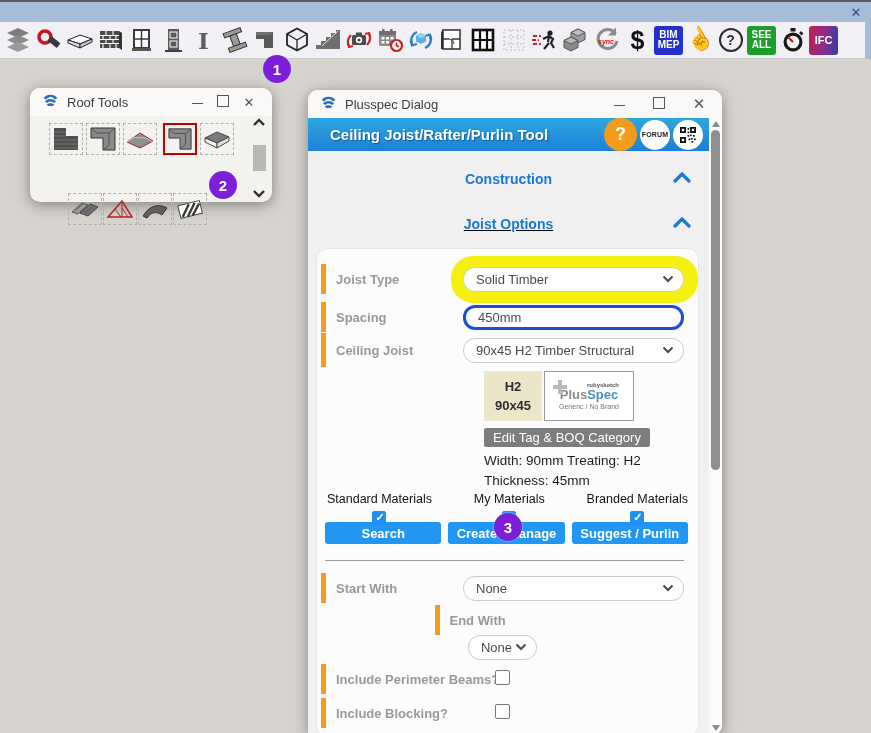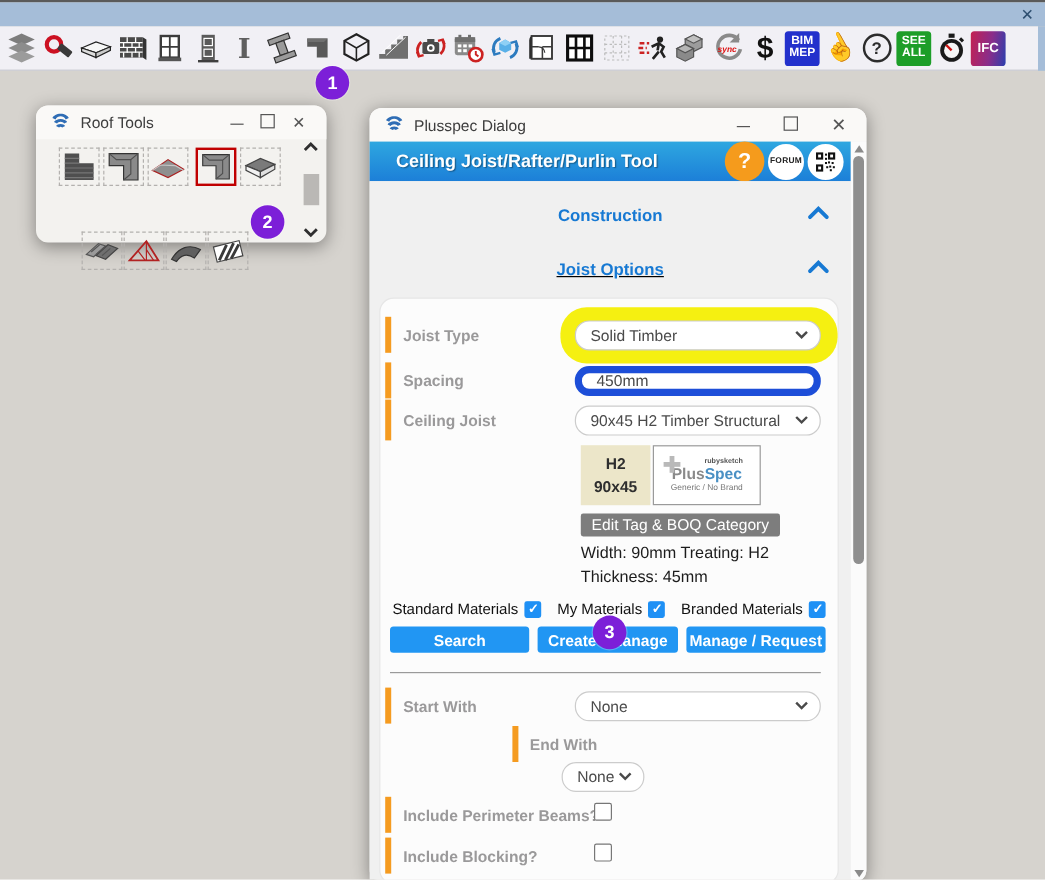--- a/index.html
+++ b/index.html
@@ -57,48 +57,48 @@
   .circ-qr { width:30px; height:30px; background:#fff; }
   .ps-body { flex:1; display:flex; flex-direction:column; background:#f0f0f0; }
   .section-row { position:relative; height:24px; display:flex; align-items:center; justify-content:center; }
   .section-row.first { margin-top:16px; } .section-row.second { margin-top:21px;text-decoration:underline; }
   .section-title { color:#1779d3; font-weight:bold; font-size:14px; }
   .sec-chev { position:absolute; right:18px; top:4px; }
 
   .panel { margin:12px 10px 0 8px; background:#fcfcfc; border:1px solid #e6e6e6; border-radius:12px; padding:8px 8px 8px 4px; display:flex; flex-direction:column; }
   .frow { display:flex; align-items:center; min-height:32px; }
   .frow-jt { min-height:44px; } .frow-cj { min-height:34px; }
-  .fl-cell { width:158px; display:flex; align-items:center; flex:0 0 auto; }
+  .fl-cell { width:142px; display:flex; align-items:center; flex:0 0 auto; }
   .obar { width:5px; height:30px; background:#f59b20; margin-right:10px; flex:0 0 auto; }
   .obar-tall { height:34px; }
   .flabel { font-size:13px; font-weight:bold; color:#9a999a; white-space:nowrap; }
   .ctl-cell { flex:1; position:relative; margin-right:6px; }
   .yellow-glow { position:absolute; left:-12px; right:-14px; top:-11px; bottom:-11px; background:#f5f011; border-radius:22px; }
   .selbox { position:relative; display:flex; align-items:center; height:25px; background:#fff; border:1px solid #ccc; border-radius:12px; padding:0 24px 0 12px; font-size:13px; color:#4a4a4a; }
   .selbox .chev { position:absolute; right:9px; top:7px; }
-  .txtbox { width:100%; height:25px; background:#fff; border:6px solid #1d4ed8; border-radius:12px; padding:0 12px; font-size:13px; color:#4a4a4a; font-family:"Liberation Sans",sans-serif; }
+  .txtbox { width:100%; height:25px; background:#fff; border:3px solid #1d4ed8; border-radius:12px; padding:0 12px; font-size:13px; color:#4a4a4a; font-family:"Liberation Sans",sans-serif; }
 
   .swatch-row { display:flex; margin:4px 0 0 163px; }
   .swatch { width:58px; height:50px; background:#ece6c9; display:flex; flex-direction:column; align-items:center; justify-content:center; gap:4px; }
   .swatch span { font-weight:bold; font-size:13px; color:#2e2e2e; }
   .brandbox { width:90px; height:50px; background:#fff; border:1px solid #9a9a9a; margin-left:2px; display:flex; flex-direction:column; align-items:center; justify-content:center; overflow:hidden; position:relative; }
   .brand-small { font-size:6px; font-weight:bold; color:#555; align-self:flex-end; margin-right:14px; }
   .brand-main { font-size:13px; font-weight:bold; line-height:13px; }
   .brand-main .p1 { color:#8a8a8a; } .brand-main .p2 { color:#4a90c4; }
   .brand-sub { font-size:7px; color:#777; margin-top:2px; }
   .brand-plus { position:absolute; left:8px; top:8px; width:14px; height:14px; }
   .brand-plus::before { content:""; position:absolute; left:5px; top:0; width:4px; height:14px; background:#b9b9b9; }
   .brand-plus::after { content:""; position:absolute; left:0; top:5px; width:14px; height:4px; background:#b9b9b9; }
 
   .edit-tag { margin:7px 0 0 163px; align-self:flex-start; background:#7d7d7d; color:#fff; font-size:13px; padding:2px 9px; border-radius:2px; }
   .spec-line { margin:6px 0 0 163px; font-size:13.5px; color:#1c1c1c; }
   .spec-line2 { margin-top:5px; }
 
   .cb-row { display:flex; align-items:center; justify-content:space-between; margin:11px 2px 0 6px; height:18px; }
-  .cb-item { display:flex; align-items:center; gap:5px; }
+  .cb-item { display:flex; align-items:center; gap:5px;flex-direction:column; }
   .cb-label { font-size:12.5px; color:#111; }
   .cb { width:14px; height:14px; border:1px solid #8a8a8a; border-radius:2px; background:#fff; position:relative; }
   .cb.checked { background:#1e90f5; border-color:#1e90f5; }
   .cb.checked::after { content:"✓"; position:absolute; left:2px; top:-1px; color:#fff; font-size:11px; font-weight:bold; }
   .cb-plain { width:15px; height:15px; border:1px solid #777; border-radius:2px; background:#fff; }
 
   .btn-row { display:flex; gap:7px; margin:5px 2px 0 4px; }
   .btn { flex:1; height:22px; background:#2196f3; color:#fff; font-weight:bold; font-size:13px; display:flex; align-items:center; justify-content:center; border-radius:3px; }
 
   .divider { margin:16px 6px 0 4px; border-top:1px solid #9a9a9a; }
@@ -529,21 +529,21 @@
                   <span class="cb checked"></span>
                 </span>
               <span class="cb-item">
                   <span class="cb-label">Branded Materials</span>
                   <span class="cb checked"></span>
                 </span>
             </div>
             <div class="btn-row">
               <span class="btn">Search</span>
               <span class="btn">Create / Manage</span>
-              <span class="btn">Manage / Request</span>
+              <span class="btn">Suggest / Purlin</span>
             </div>
             <div class="divider"></div>
             <div class="frow frow-sm mt12">
               <span class="fl-cell">
                   <span class="obar"></span>
                   <span class="flabel">Start With</span>
                 </span>
               <span class="ctl-cell">
                 <span class="selbox">
                   <span>None</span>

